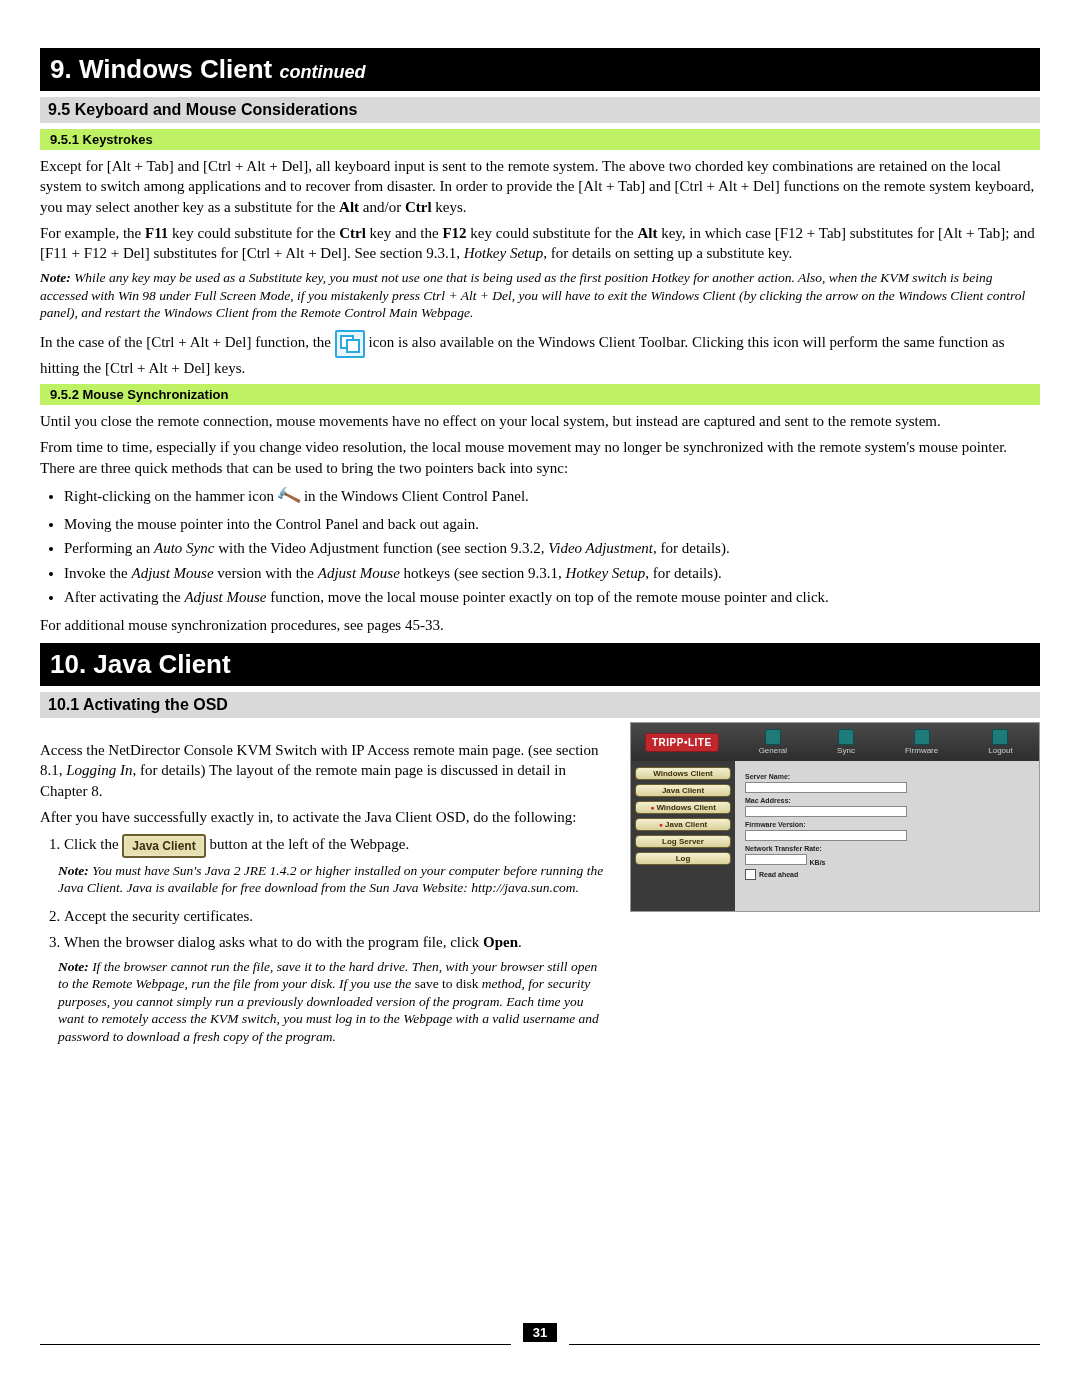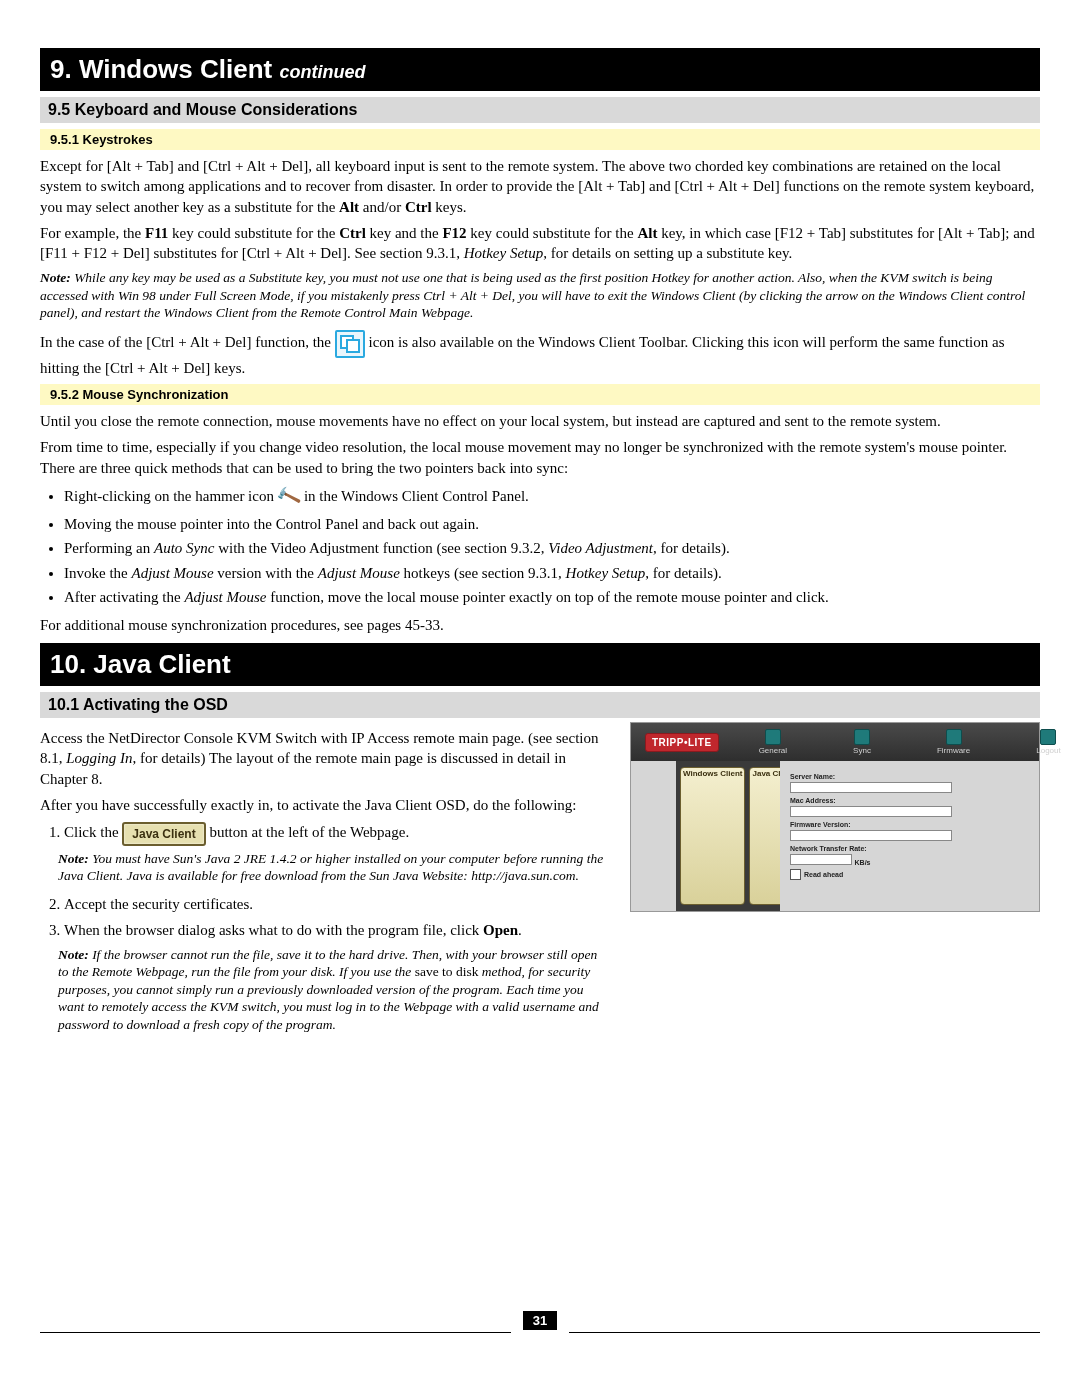--- a/index.html
+++ b/index.html
@@ -30,21 +30,21 @@
   }
   .grey-bar {
     background: #d9d9d9;
     font-family: Arial, Helvetica, sans-serif;
     font-weight: bold;
     font-size: 16px;
     padding: 4px 8px;
     margin: 4px 0;
   }
   .grey-sub {
-    background: #fef9c3;
+    background: #bef264;
     font-family: Arial, Helvetica, sans-serif;
     font-weight: bold;
     font-size: 13px;
     padding: 3px 10px;
     margin: 6px 0;
   }
   .body-text {
     font-size: 15px;
     line-height: 1.35;
     margin: 6px 0;
@@ -73,21 +73,21 @@
   }
   ol.steps li {
     font-size: 15px;
     line-height: 1.5;
     margin: 2px 0 4px 0;
   }
   .two-col {
     display: flex;
     gap: 20px;
   }
-  .col-left { flex: 1; }
+  .col-left { flex: 1; margin-top: 12px; }
   .col-right { width: 410px; flex-shrink:0; }
   .inline-icon {
     display: inline-block;
     vertical-align: middle;
   }
   .cad-icon {
     width: 26px; height: 24px;
     border: 2px solid #2aa9e0;
     border-radius: 2px;
     position: relative;
@@ -140,30 +140,30 @@
   .ws-logo {
     background: #c0272d;
     color: #fff;
     font-weight: bold;
     font-size: 10px;
     padding: 3px 6px;
     border-radius: 3px;
     letter-spacing: 0.5px;
     border:1px solid #8a1a1f;
   }
-  .ws-nav { display:flex; gap:66px; flex:1; justify-content:flex-start;}
+  .ws-nav { display:flex; gap:50px; flex:1; justify-content:flex-start;}
   .ws-nav-item { text-align:center; color:#cfcfcf; font-size:8px;}
   .ws-nav-item .sq {
     width:14px;height:14px;background:#1f7a7a;border-radius:2px;margin:0 auto 1px;
     border:1px solid #0e4d4d;
   }
   .ws-body { display:flex; min-height:150px;}
   .ws-side {
     width: 96px; background:#3a3a3a; padding:6px 4px;
-    display:flex; flex-direction:row; gap:4px;margin-left:45px;
+    display:flex; flex-direction:column; gap:4px;
   }
   .ws-btn {
     background: linear-gradient(#f4efcf,#d9d19a);
     border:1px solid #6b5e2e;
     border-radius:4px;
     text-align:center;
     font-size:8px;
     font-weight:bold;
     color:#3b3010;
     padding:1px 2px;

